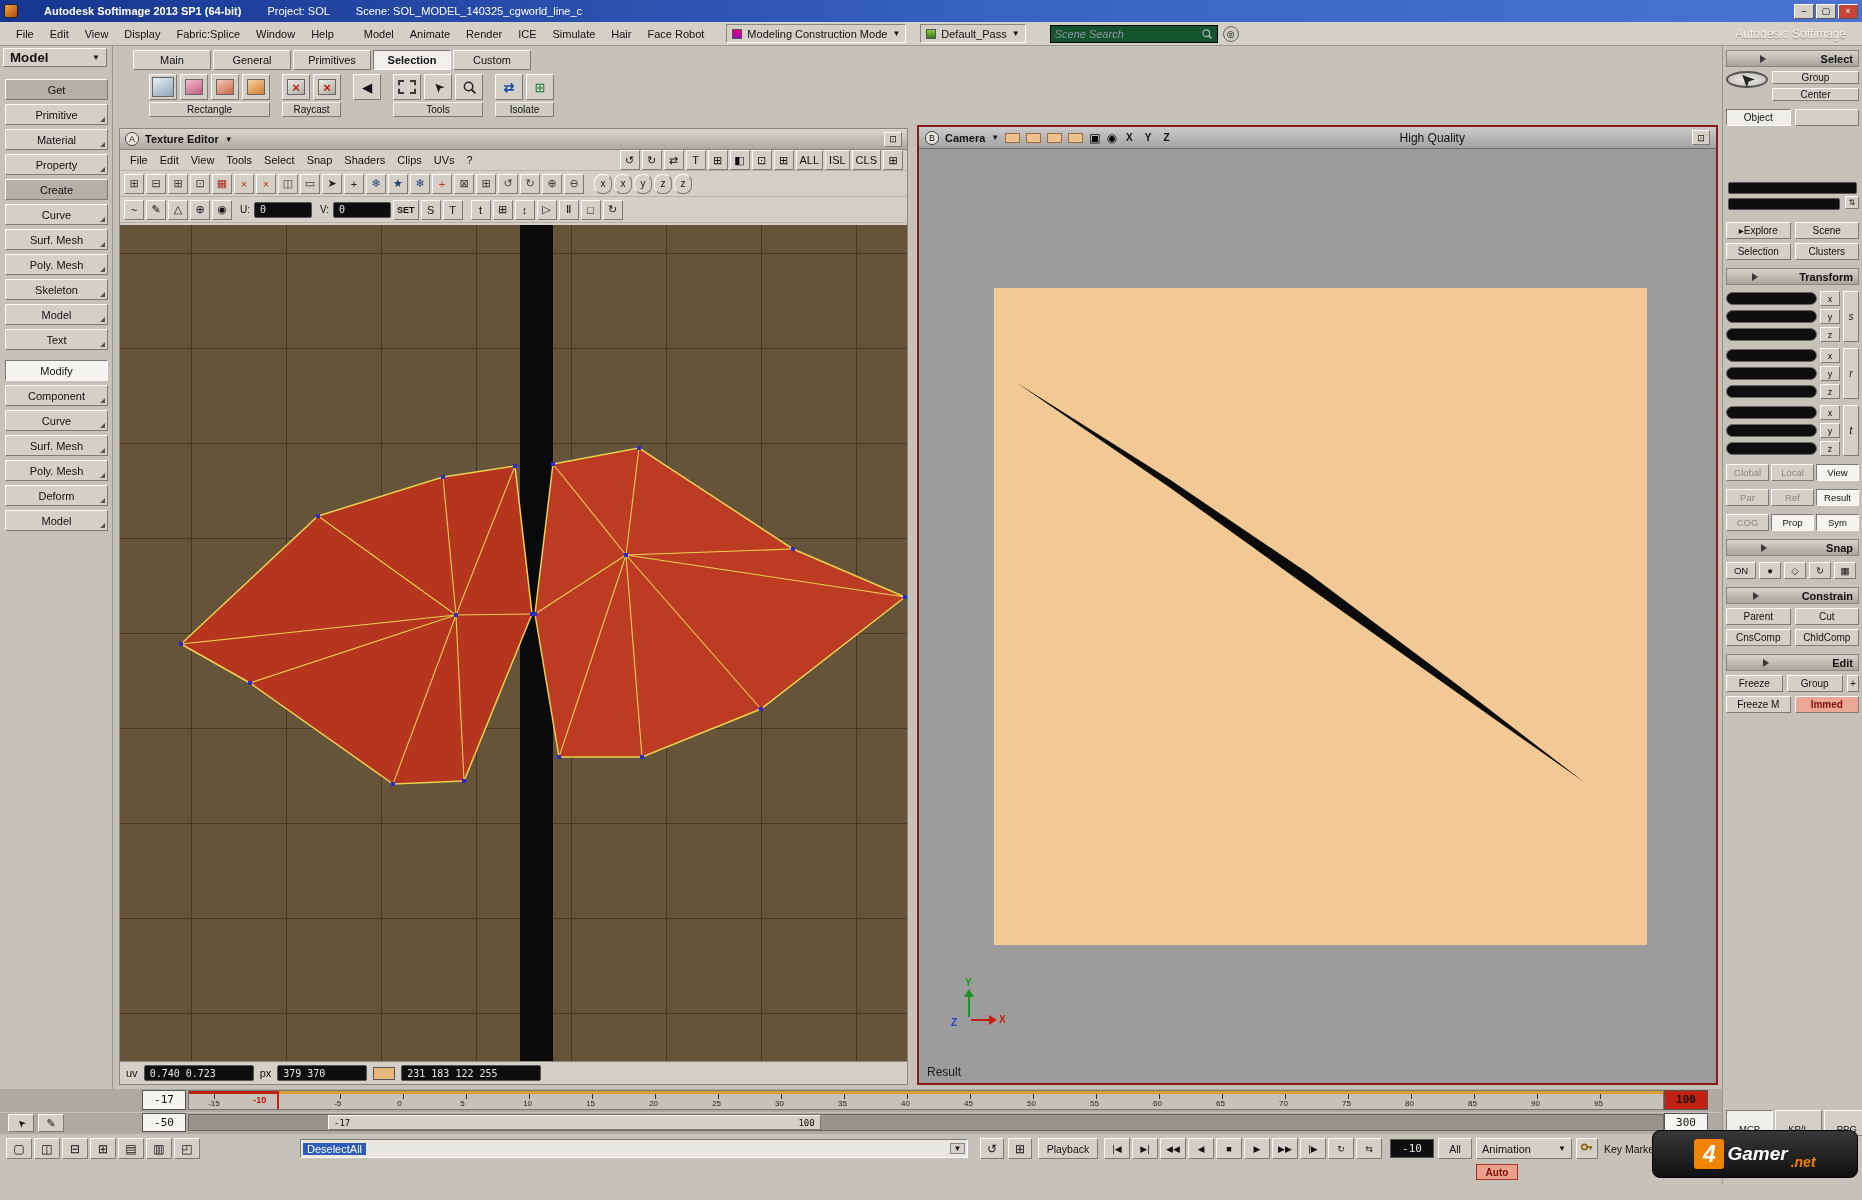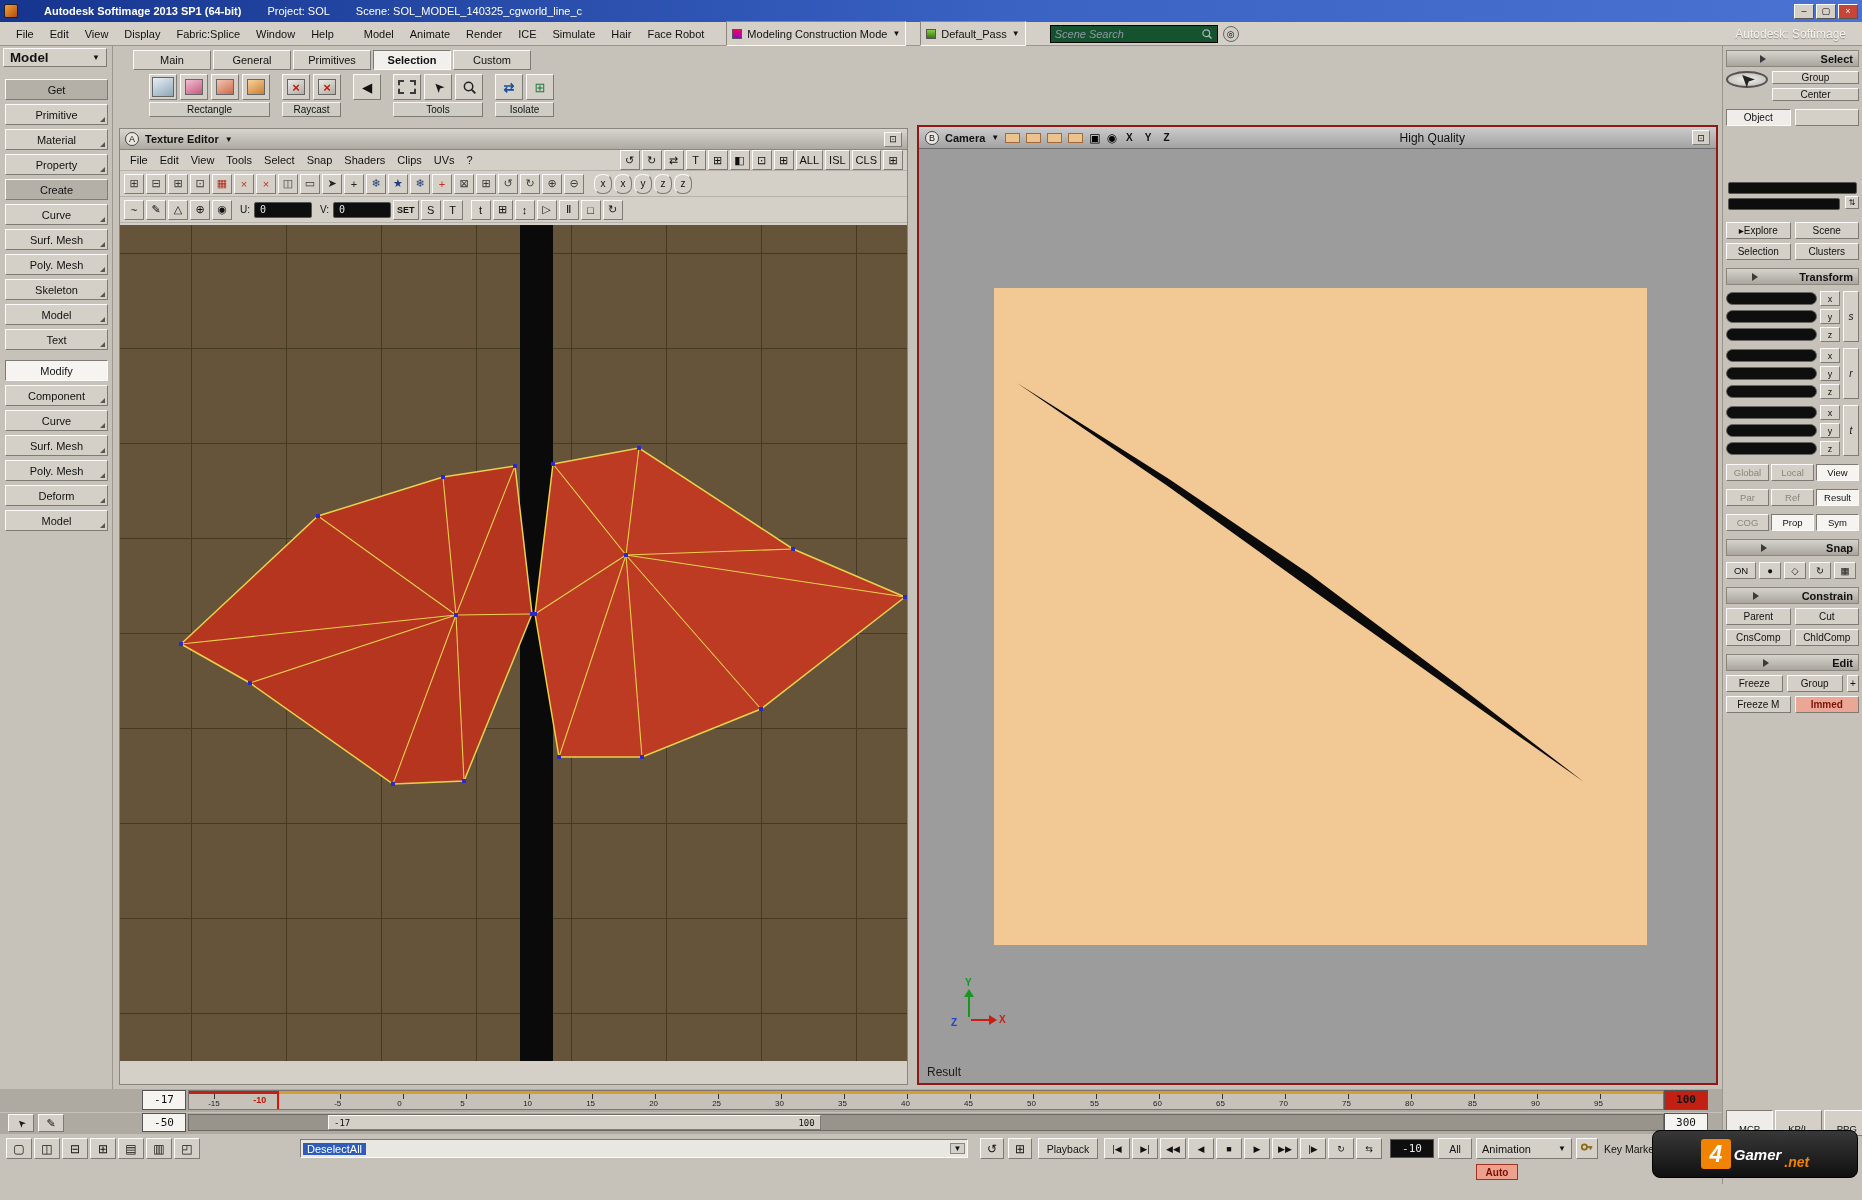--- a/index.html
+++ b/index.html
@@ -20,21 +20,21 @@
   .win-btns{margin-left:auto;display:flex;gap:2px;}
   .win-btns button{width:20px;height:15px;font-size:9px;line-height:12px;background:#d4d0c8;border:1px solid;border-color:#fff #555 #555 #fff;}
   .win-btns .close{background:#c84436;color:#fff;}
 
   
   #menubar{position:absolute;left:0;top:22px;width:1862px;height:24px;background:#d4d0c8;
     border-bottom:1px solid #9a968e;display:flex;align-items:center;padding:0 8px;}
   .mb-group{display:flex;}
   .mb-item{padding:2px 8px;}
   .mb-sep{width:14px;}
-  .combo{display:flex;align-items:center;gap:5px;height:25px;padding:0 5px;background:#d4d0c8;
+  .combo{display:flex;align-items:center;gap:5px;height:19px;padding:0 5px;background:#d4d0c8;
     border:1px solid;border-color:#8a867e #fbfaf8 #fbfaf8 #8a867e;margin-left:14px;}
   .combo .cicon{width:10px;height:10px;border:1px solid #555;}
   .combo .arr{font-size:8px;}
   #scene-search{margin-left:24px;display:flex;align-items:center;background:#14532d;border:1px solid #000;height:18px;width:168px;padding:0 4px;}
   #scene-search input{flex:1;background:transparent;border:0;outline:none;color:#cfd6de;font-style:italic;font-size:11px;width:120px;}
   #scene-search input::placeholder{color:#8d99a6;font-style:italic;}
   .round-btn{width:16px;height:16px;border-radius:50%;background:#cfccc4;border:1px solid #666;margin-left:5px;font-size:9px;display:flex;align-items:center;justify-content:center;}
   #brand{margin-left:auto;color:#f4f3ef;text-shadow:0 1px 1px #8a867e;font-size:12px;padding-right:8px;}
 
   
@@ -197,21 +197,21 @@
   .sb-key{width:13px;height:13px;border-radius:50%;background:#b8b4ac;border:1px solid #777;font-size:8.5px;
     display:inline-flex;align-items:center;justify-content:center;margin-right:5px;}
   #sb-l{left:1015px;} #sb-m{left:1247px;} #sb-r{left:1484px;}
   #sb-url{position:absolute;right:2px;top:0;height:15px;background:#fff;padding:0 16px;line-height:15px;color:#222;}
 
   
   #logo{position:absolute;left:1652px;top:1130px;width:206px;height:48px;background:linear-gradient(#383838,#101010);
     border:1px solid #000;border-radius:8px;display:flex;align-items:center;justify-content:center;gap:3px;z-index:60;}
   .logo-4{width:30px;height:30px;background:#f08300;color:#fff;font-weight:bold;font-style:italic;font-size:23px;
     display:flex;align-items:center;justify-content:center;border-radius:3px;}
-  .logo-g{color:#fff;font-style:italic;font-weight:bold;font-size:15px;}
+  .logo-g{color:#fff;font-style:italic;font-weight:bold;font-size:19px;}
   .logo-net{color:#f08300;font-style:italic;font-weight:bold;font-size:14px;align-self:flex-end;margin-bottom:7px;}
 </style>
 </head>
 <body>
 
 <div id="app">
 
   <div id="titlebar">
     <span class="app-icon"></span>
     <span class="t1">Autodesk Softimage 2013 SP1 (64-bit)</span>
@@ -710,20 +710,28 @@
           <rect x="517" y="221" width="4" height="4" fill="#2a2ac8"></rect>
           <rect x="671" y="322" width="4" height="4" fill="#2a2ac8"></rect>
           <rect x="783" y="370" width="4" height="4" fill="#2a2ac8"></rect>
           <rect x="639" y="482" width="4" height="4" fill="#2a2ac8"></rect>
           <rect x="520" y="530" width="4" height="4" fill="#2a2ac8"></rect>
           <rect x="437" y="530" width="4" height="4" fill="#2a2ac8"></rect>
           <rect x="413" y="387" width="4" height="4" fill="#2a2ac8"></rect>
           <rect x="504" y="328" width="4" height="4" fill="#2a2ac8"></rect>
         </svg>
     </div>
+    <div id="te-status">
+      <span>uv</span>
+      <span class="dfield" style="width:110px;">0.740  0.723</span>
+      <span>px</span>
+      <span class="dfield" style="width:90px;">379  370</span>
+      <span id="color-swatch" style="background: rgb(231, 183, 122);"></span>
+      <span class="dfield" style="width:140px;">231  183  122  255</span>
+    </div>
   </div>
 
   <div id="cam-panel">
     <div id="cam-header">
       <span class="panel-letter">B</span>
       <span style="font-weight:bold;">Camera</span>
       <span style="font-size:8px;">▼</span>
       <span class="swatch"></span>
       <span class="swatch"></span>
       <span class="swatch"></span>

